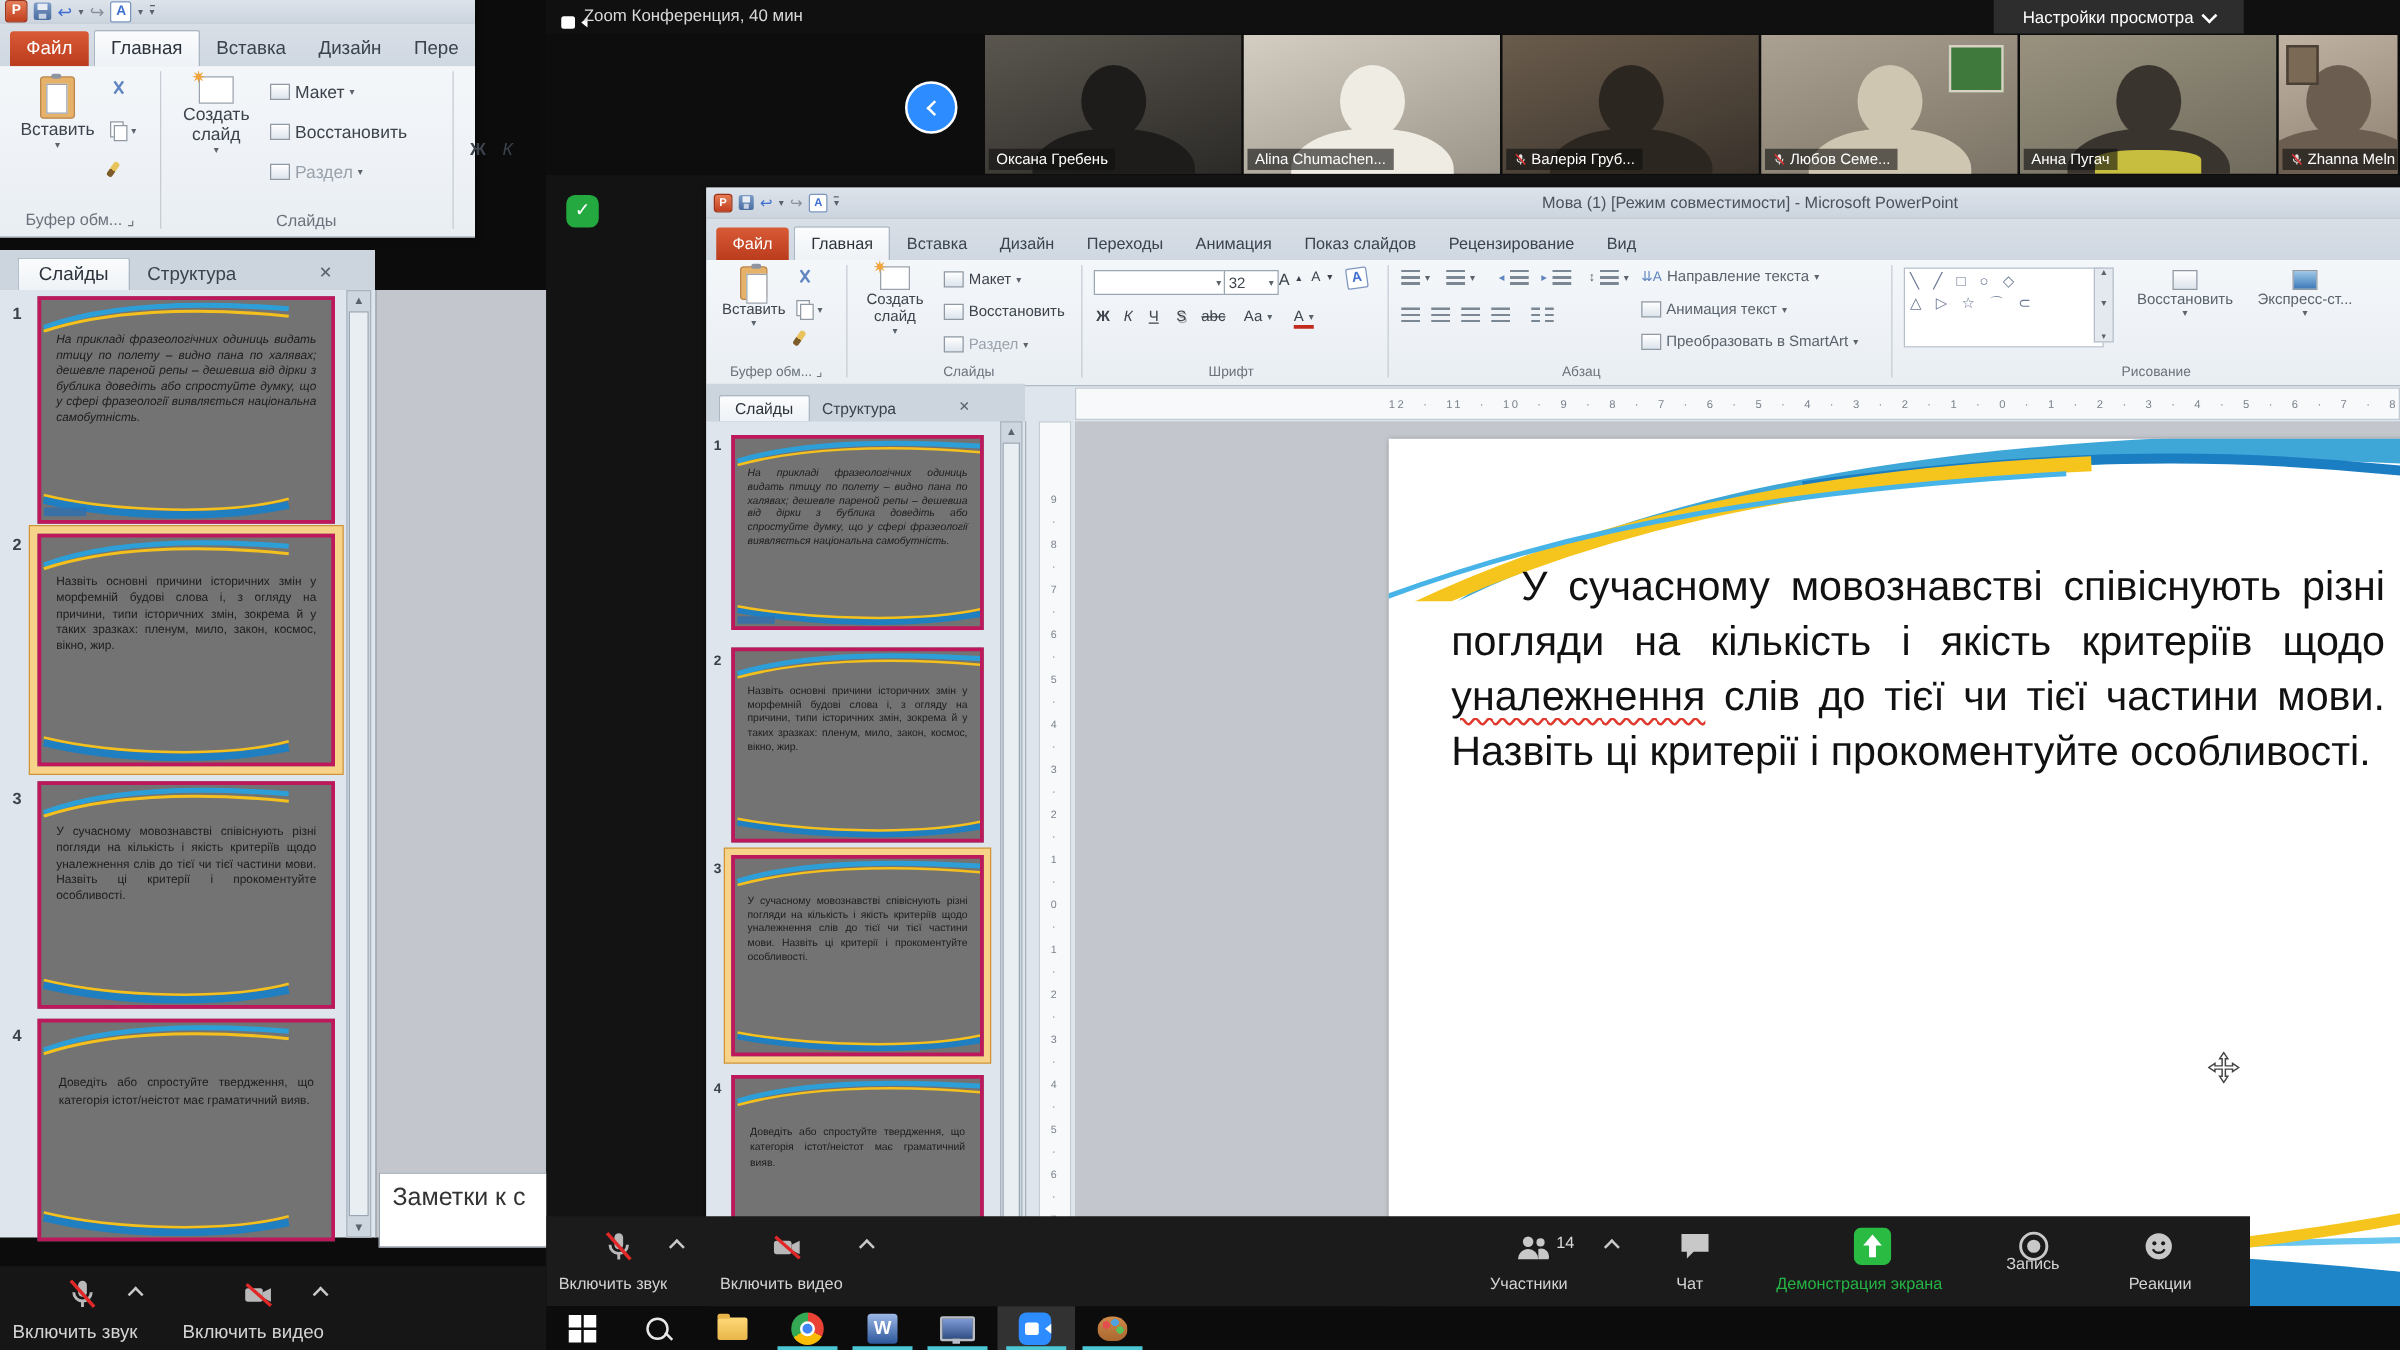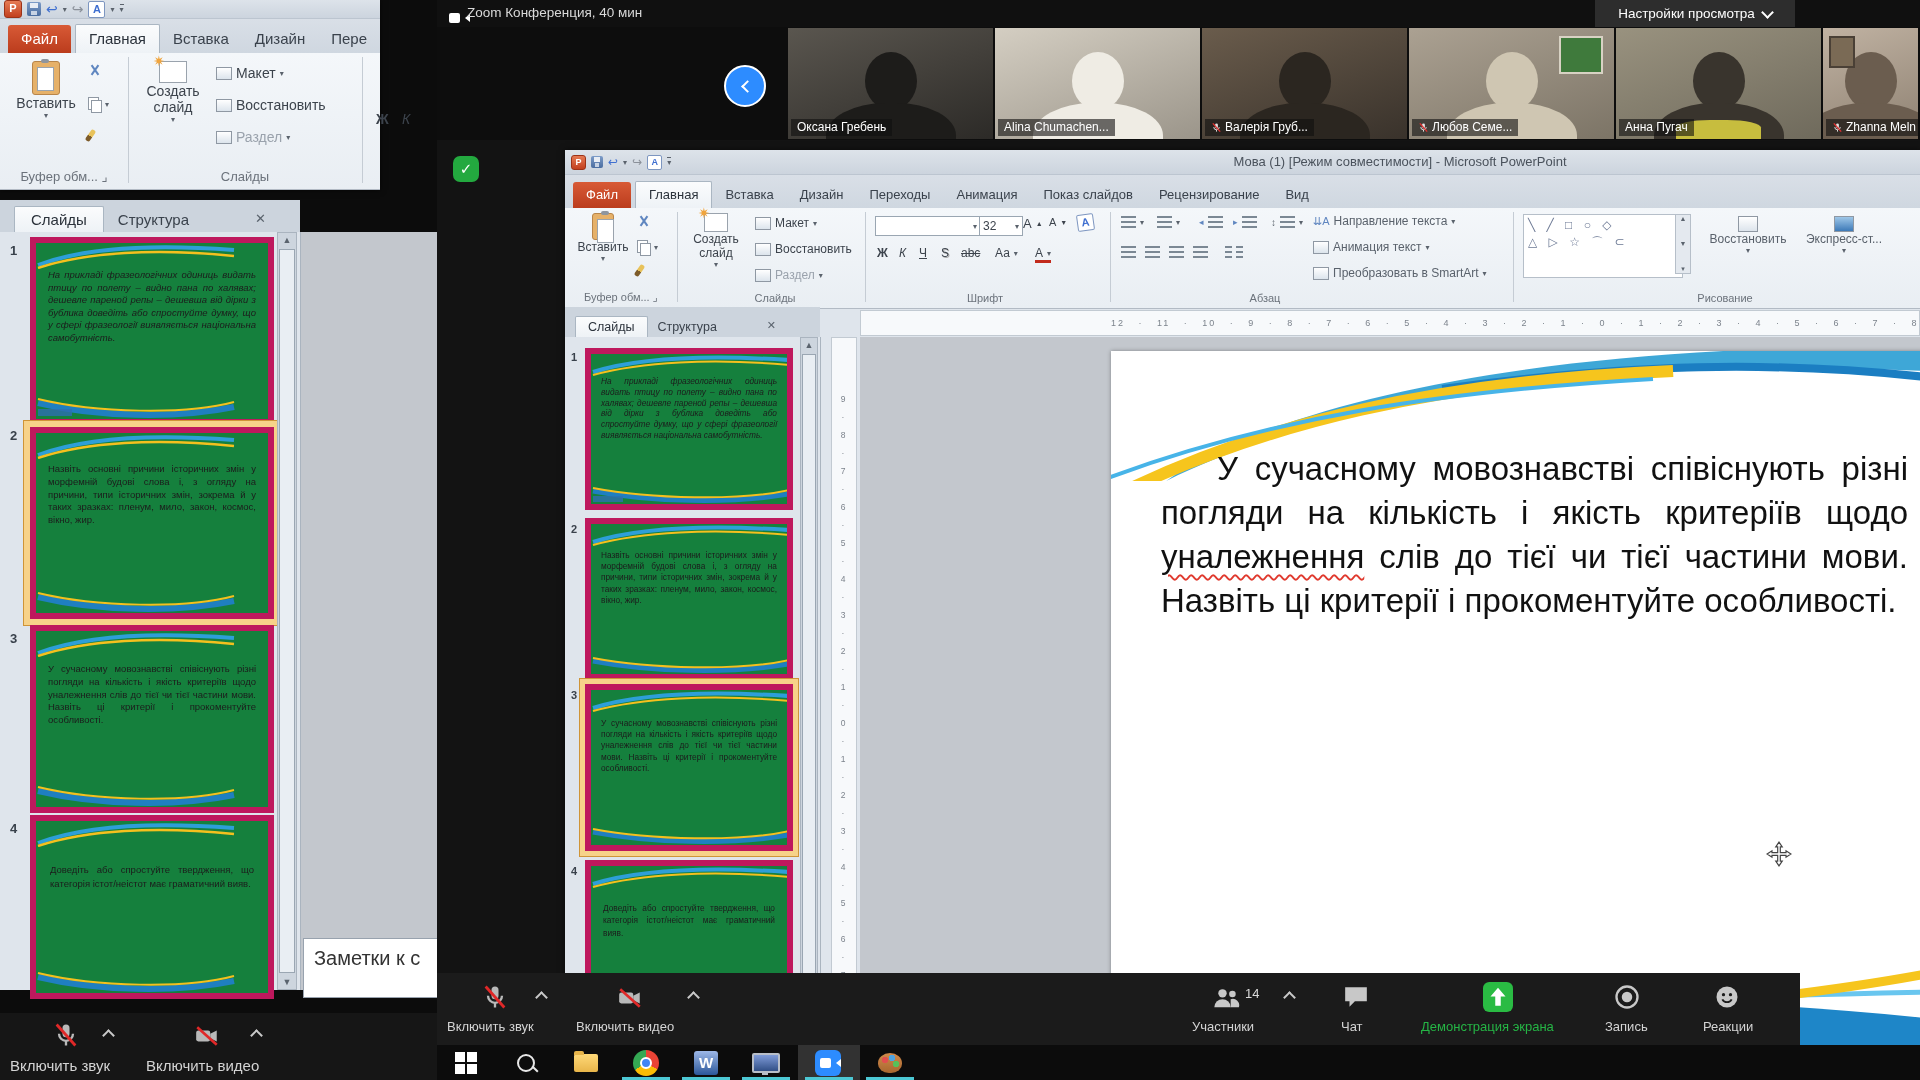--- a/index.html
+++ b/index.html
@@ -37,21 +37,21 @@
   .copyic:before,.copyic:after{content:"";position:absolute;width:9px;height:11px;background:#fff;border:1px solid #8f98a3}
   .copyic:before{left:0;top:0}.copyic:after{left:3px;top:3px}
   .scis{position:relative;width:14px;height:14px}
   .scis:before,.scis:after{content:"";position:absolute;left:6px;top:-1px;width:2px;height:12px;background:#5f86c0}
   .scis:before{transform:rotate(35deg)}.scis:after{transform:rotate(-35deg)}
   .brush{width:5px;height:13px;background:linear-gradient(#e8c25a 0 55%,#7d5b2a 55% 100%);border-radius:2px;transform:rotate(35deg)}
   .combo{background:#fff;border:1px solid #9aa6b2;display:inline-flex;align-items:center;justify-content:space-between;padding:0 3px;color:#3c434c}
   .caret{display:inline-block;width:7px;height:7px;border-left:2px solid #c9c9c9;border-top:2px solid #c9c9c9;transform:rotate(45deg)}
   .x-icon{color:#5a636d;font-size:13px}
   
-  .thumb{position:absolute;background:#15803d;border:6px solid #be185d;overflow:hidden}
+  .thumb{position:absolute;background:#737373;border:3px solid #be185d;overflow:hidden}
   .thumb.sel-frame{box-shadow:0 0 0 6px #f7d289,0 0 0 7px #cf9437}
   .th-num{position:absolute;font-weight:bold;color:#39414b}
   .th-txt{text-align:justify;color:#1c1c1c}
   .th-sw{position:absolute;left:0;right:0}
   
   .ztxt{color:#d9d9d9}
   .tile{position:relative;width:205px;height:111px;overflow:hidden;flex:none}
   .person{position:absolute;inset:0}
   .person:before{content:"";position:absolute;left:50%;top:22%;width:52px;height:58px;margin-left:-26px;border-radius:50%;background:var(--p)}
   .person:after{content:"";position:absolute;left:50%;top:68%;width:130px;height:70px;margin-left:-65px;border-radius:46% 46% 0 0;background:var(--p)}
@@ -615,21 +615,21 @@
     <svg class="abs" style="left:1046px;top:9px" width="30" height="30" viewBox="0 0 24 24">
         <rect width="24" height="24" rx="5" fill="#2abb43"></rect>
         <path d="M12,4.5 L18,11.5 H14.2 V19 H9.8 V11.5 H6 Z" fill="#fff"></path>
       </svg>
     <div class="zbtn-lbl green" style="left:984px;top:46px">Демонстрация экрана</div>
 
     <svg class="abs" style="left:1176px;top:10px" width="28" height="28" viewBox="0 0 24 24">
         <circle cx="12" cy="12" r="9" fill="none" stroke="#c8c8c8" stroke-width="2"></circle>
         <circle cx="12" cy="12" r="4.5" fill="#c8c8c8"></circle>
       </svg>
-    <div class="zbtn-lbl" style="left:1168px;top:46px">Запись</div>
+    <div class="zbtn-lbl" style="left:1168px;top:30px">Запись</div>
 
     <svg class="abs" style="left:1276px;top:10px" width="28" height="28" viewBox="0 0 24 24">
         <circle cx="12" cy="12" r="9" fill="#c8c8c8"></circle>
         <circle cx="9" cy="10" r="1.4" fill="#1b1b1b"></circle>
         <circle cx="15" cy="10" r="1.4" fill="#1b1b1b"></circle>
         <path d="M8,14 a4.5,4.5 0 0 0 8,0" stroke="#1b1b1b" stroke-width="1.6" fill="none"></path>
       </svg>
     <div class="zbtn-lbl" style="left:1266px;top:46px">Реакции</div>
   </div>
 </div>

